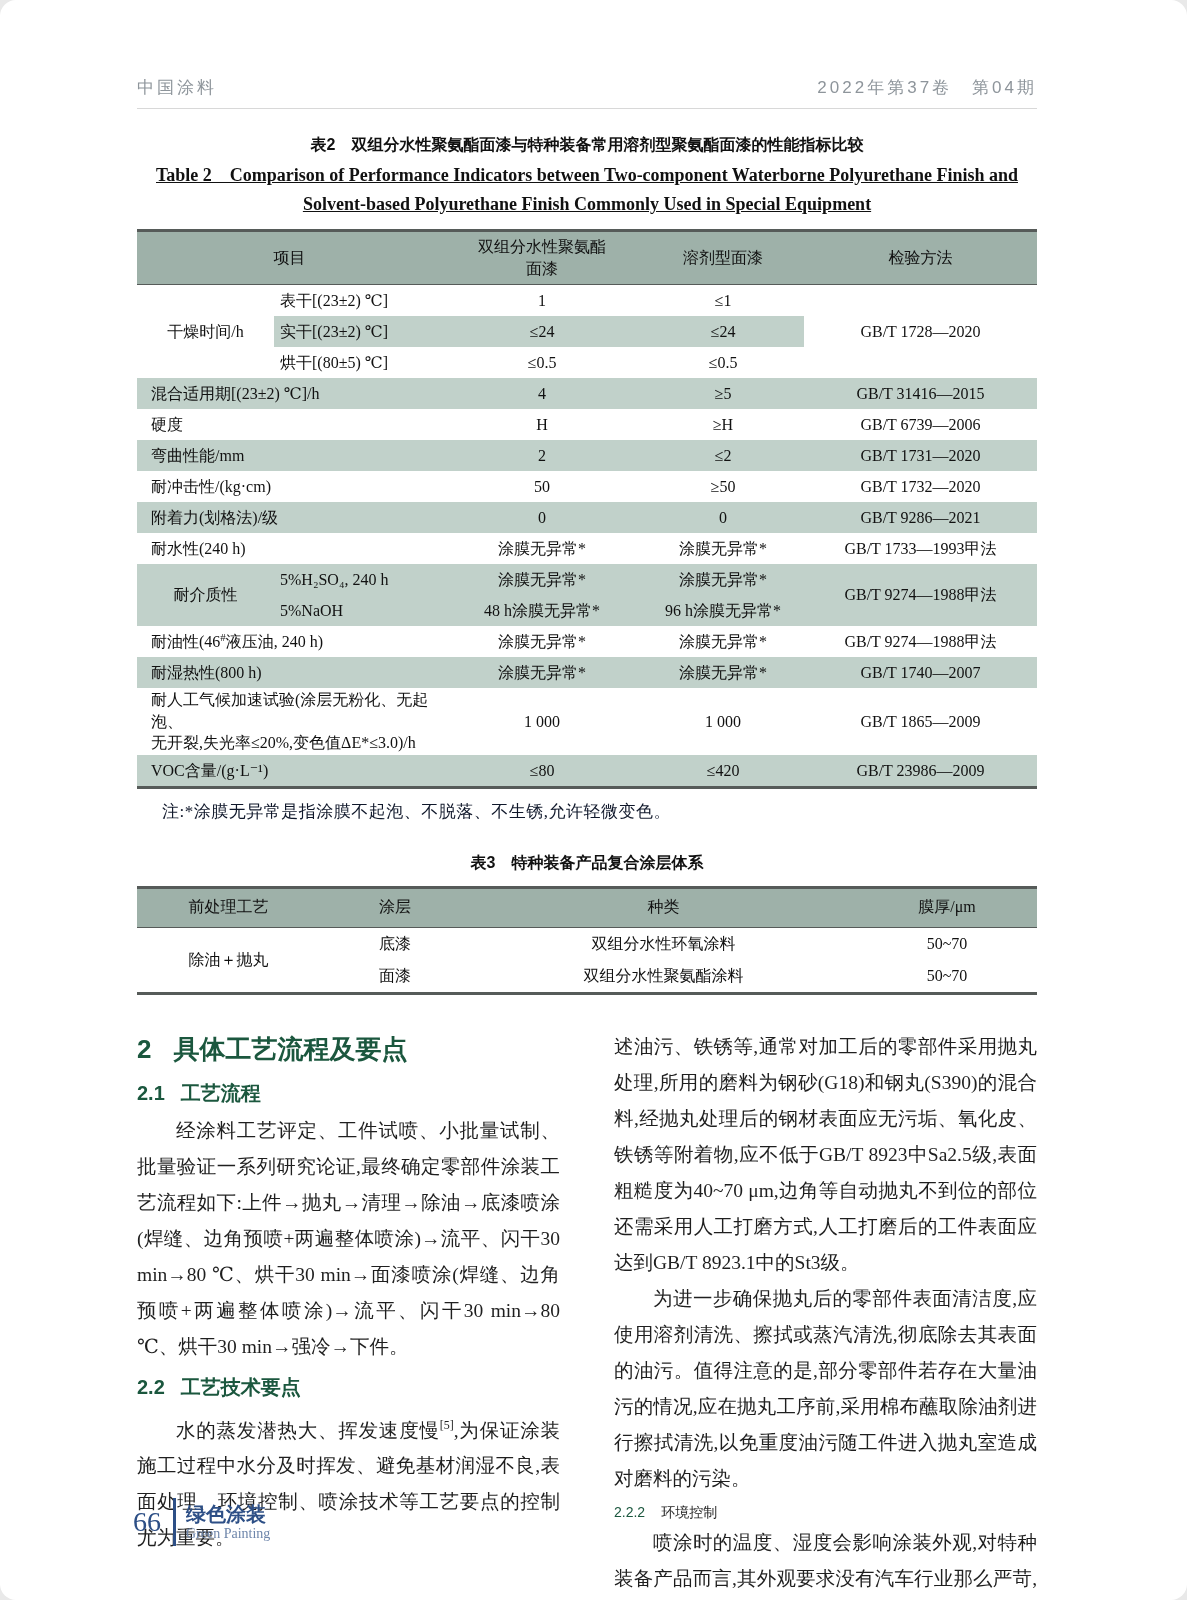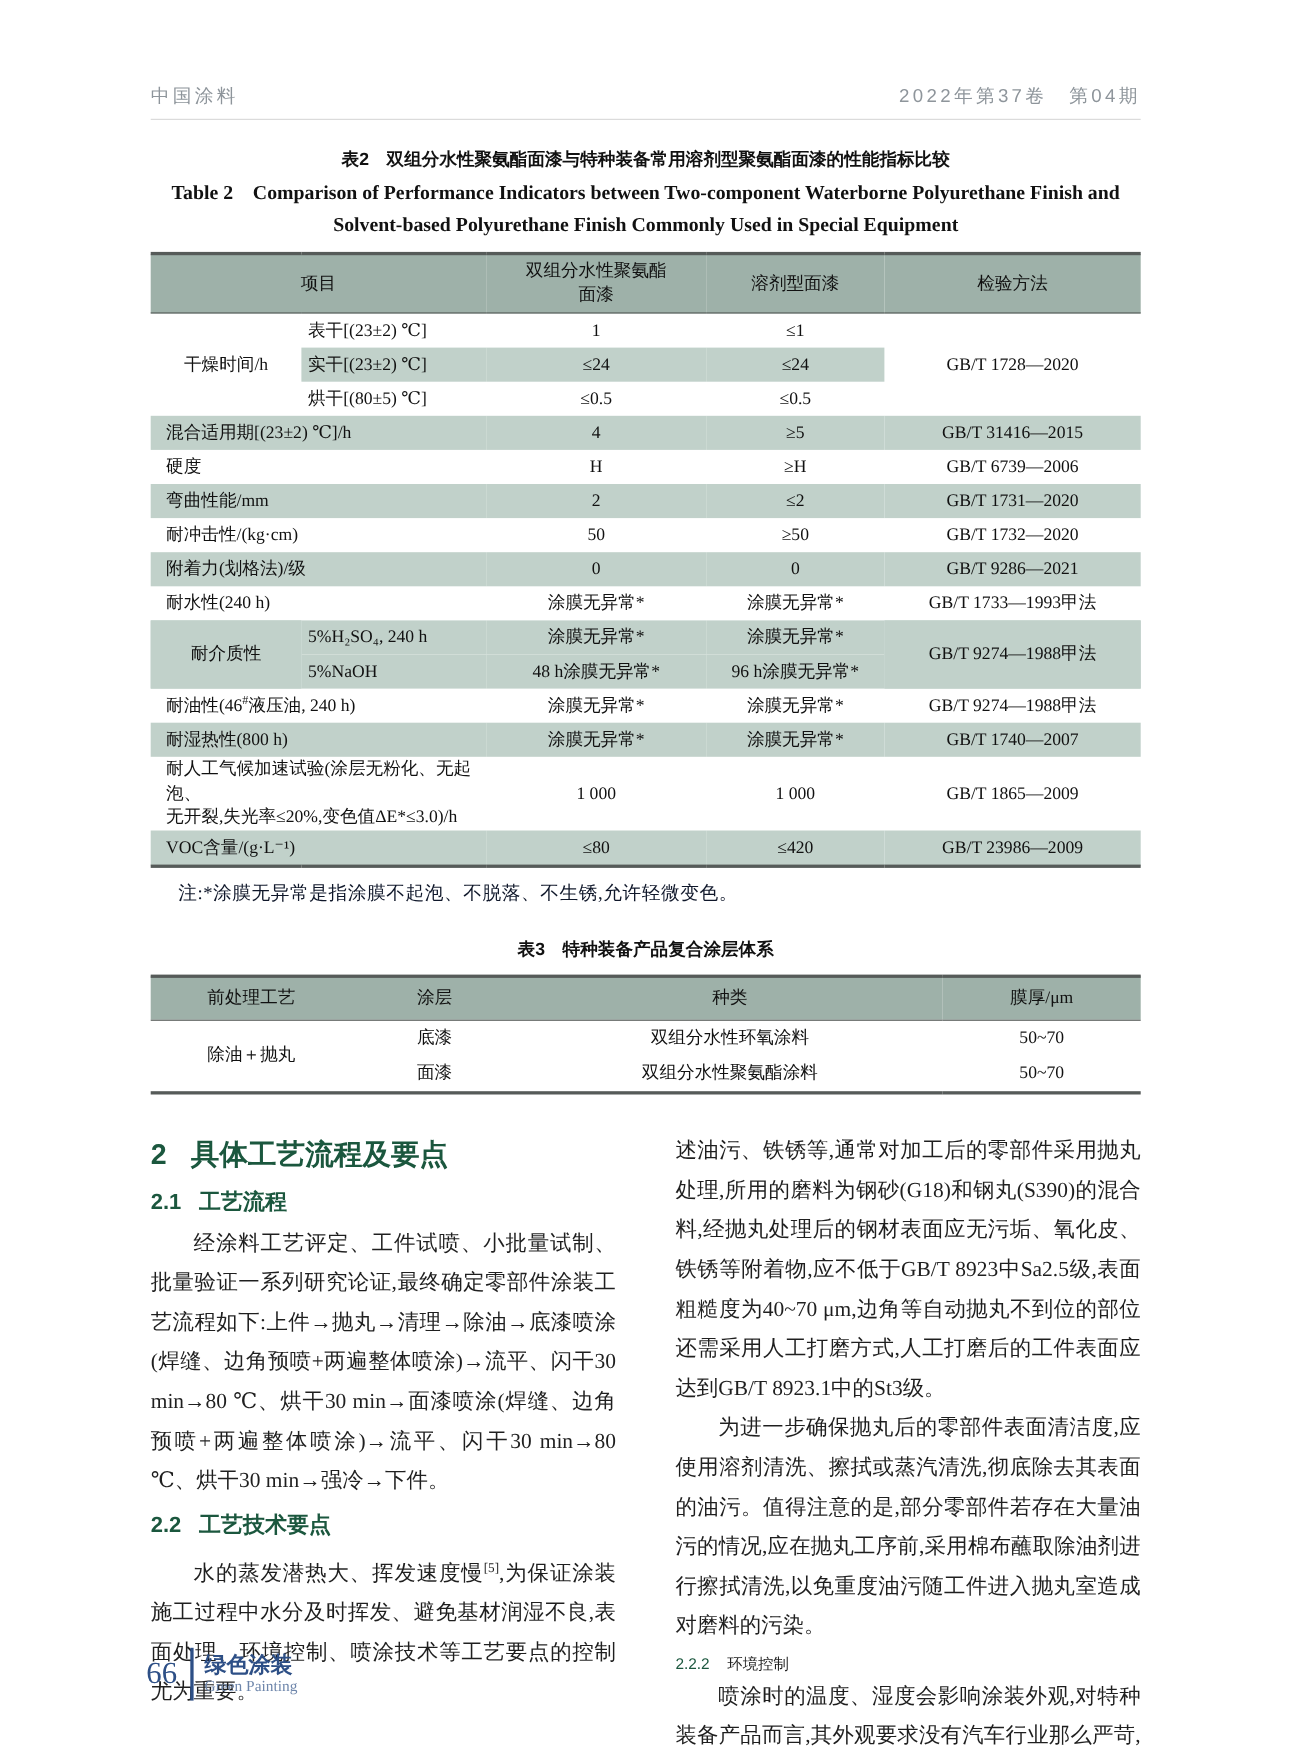--- a/index.html
+++ b/index.html
@@ -4,39 +4,40 @@
 <style>
   html,body { margin:0; padding:0; background:#e9e9e9; }
   .page {
     position:relative;
     width:1187px; height:1600px;
     margin:0 auto;
     background:#ffffff;
     color:#1f1f1f;
     font-family:"Liberation Serif","DejaVu Serif",serif;
     overflow:hidden;
+    border-radius:16px;
   }
   .inner { padding:0 150px 0 137px; }
 
   
   .page-head {
     display:flex; justify-content:space-between; align-items:flex-end;
     padding-top:76px; padding-bottom:9px;
     border-bottom:1px solid #d8d8d8;
     color:#8e959b; font-size:17px; letter-spacing:3px;
     font-family:"Liberation Sans","DejaVu Sans",sans-serif;
   }
 
   
   .cap-zh {
     text-align:center; font-weight:bold; font-size:16px;
     font-family:"Liberation Sans","DejaVu Sans",sans-serif;
     margin-top:26px; color:#111;
   }
-  .cap-en { text-align:center; font-weight:bold; font-size:18px; margin-top:7px; color:#111; }
+  .cap-en { text-align:center; font-weight:bold; font-size:18px; margin-top:7px; color:#111;text-decoration:underline; }
 
   
   table { border-collapse:collapse; width:900px; font-size:16px; color:#111;
           border-top:3px solid #565b59; border-bottom:3px solid #565b59; }
   .t2 { margin-top:14px; }
   .t3 { margin-top:12px; }
   thead td {
     background:#9eb1a9; text-align:center; vertical-align:middle;
     border-bottom:1px solid #565b59; padding:4px 6px;
   }

